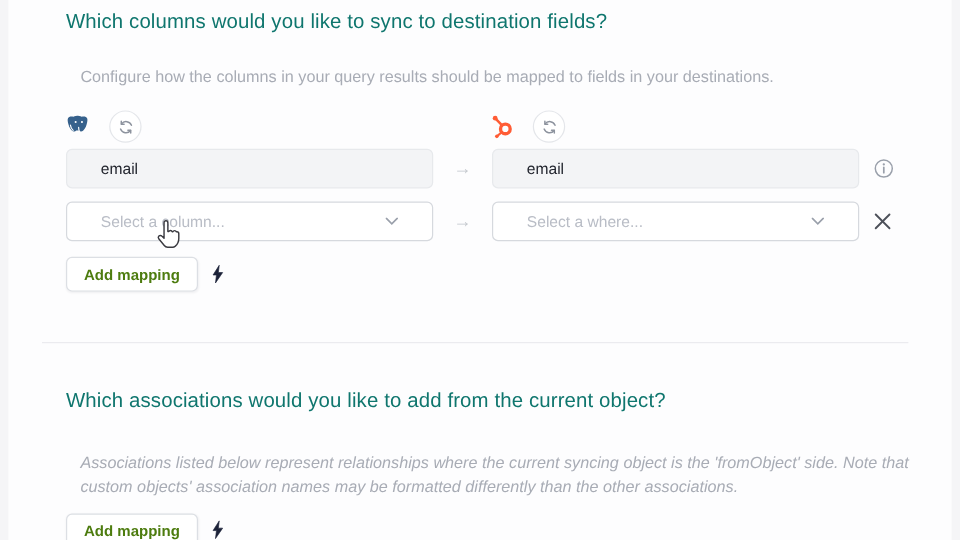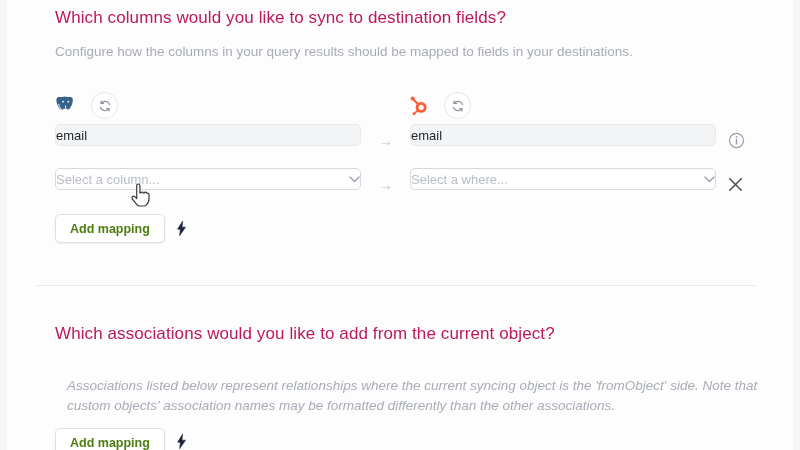--- a/index.html
+++ b/index.html
@@ -8,21 +8,21 @@
     background:#fdfdfe;
     font-family:"Liberation Sans","DejaVu Sans",sans-serif;
     -webkit-font-smoothing:antialiased;
   }
   .edge{position:absolute;top:0;bottom:0;width:7px;background:#f5f5f7;}
   .edge.left{left:0;}
   .edge.right{right:0;}
 
   .section-title{
     position:absolute;left:55px;
-    font-size:17px;font-weight:500;color:#be185d;letter-spacing:.1px;text-align:center;
+    font-size:17px;font-weight:500;color:#0f766e;letter-spacing:.1px;text-align:center;
   }
   .section-desc{
     position:absolute;left:55px;width:705px;
     font-size:13.5px;line-height:20px;color:#a8acb5;
   }
 
   
   .map-header{position:absolute;top:92px;height:27px;display:flex;align-items:center;}
   .map-header.src{left:55px;}
   .map-header.dst{left:408px;}
@@ -31,23 +31,23 @@
   .map-header .hdr-text b{font-weight:700;}
   .refresh-btn{
     width:27px;height:27px;border-radius:50%;
     border:1px solid #e4e6ea;background:#fff;margin-left:9px;
     display:flex;align-items:center;justify-content:center;
     box-sizing:border-box;cursor:pointer;padding:0;
   }
 
   
   .fieldbox{
-    position:absolute;height:22px;width:306px;box-sizing:border-box;
+    position:absolute;height:33px;width:306px;box-sizing:border-box;
     border-radius:5px;display:flex;align-items:center;
-    padding:0 0;font-size:13px;
+    padding:0 28px;font-size:13px;
   }
   .fieldbox.filled{background:#f3f4f6;border:1px solid #e7e9ec;color:#23262f;}
   .fieldbox.select{background:#fff;border:1px solid #d6d9de;color:#b9bdc6;justify-content:space-between;}
   .fieldbox .ph{overflow:hidden;white-space:nowrap;}
   .row-arrow{
     position:absolute;width:49px;text-align:center;
     font-size:15px;color:#c3c7cd;line-height:33px;
   }
   .icon-btn{background:none;border:none;padding:0;cursor:pointer;position:absolute;line-height:0;}
 
@@ -64,21 +64,21 @@
 
   .cursor{position:absolute;left:128px;top:182px;pointer-events:none;}
 </style>
 </head>
 <body>
 
 <div class="edge left"></div>
 <div class="edge right"></div>
 
 <h1 class="section-title" style="top:8px;margin:0;">Which columns would you like to sync to destination fields?</h1>
-<p class="section-desc" style="top:42px;margin:0;">Configure how the columns in your query results should be mapped to fields in your destinations.</p>
+<p class="section-desc" style="top:42px;margin:12px;">Configure how the columns in your query results should be mapped to fields in your destinations.</p>
 
 <div class="map-header src">
   <svg class="svc-icon" viewBox="0 0 24 24">
     <path fill="#36618c" d="M12 1.6c-2 0-3.6.4-4.9 1C4.3 2.1 2.6 2.7 2 3.9c-.8 1.5-.3 3.8.3 5.8.4 1.5 1 3.1 1.9 4.4 1 1.6 2.2 2.7 3.6 2.6.8 0 1.5-.4 2-1 .7.1 1.6.1 2.4 0 .5.6 1.2 1 2 1 1.4.1 2.6-1 3.6-2.6.9-1.3 1.5-2.9 1.9-4.4.6-2 1.1-4.3.3-5.8-.6-1.2-2.3-1.8-5.1-1.3-1.3-.6-2.9-1-4.9-1z"></path>
     <circle cx="9.2" cy="7.6" r="1" fill="#fff"></circle>
     <circle cx="15.2" cy="7.6" r="1" fill="#fff"></circle>
     <path d="M6.8 15.6c-1.4-1.2-2.3-3-2.6-5" stroke="#fff" stroke-width="1.1" fill="none" stroke-linecap="round"></path>
     <path d="M12 12.6c0 2 .4 3.6 1.2 4.6" stroke="#fff" stroke-width="1.1" fill="none" stroke-linecap="round"></path>
   </svg>
   <button class="refresh-btn">

